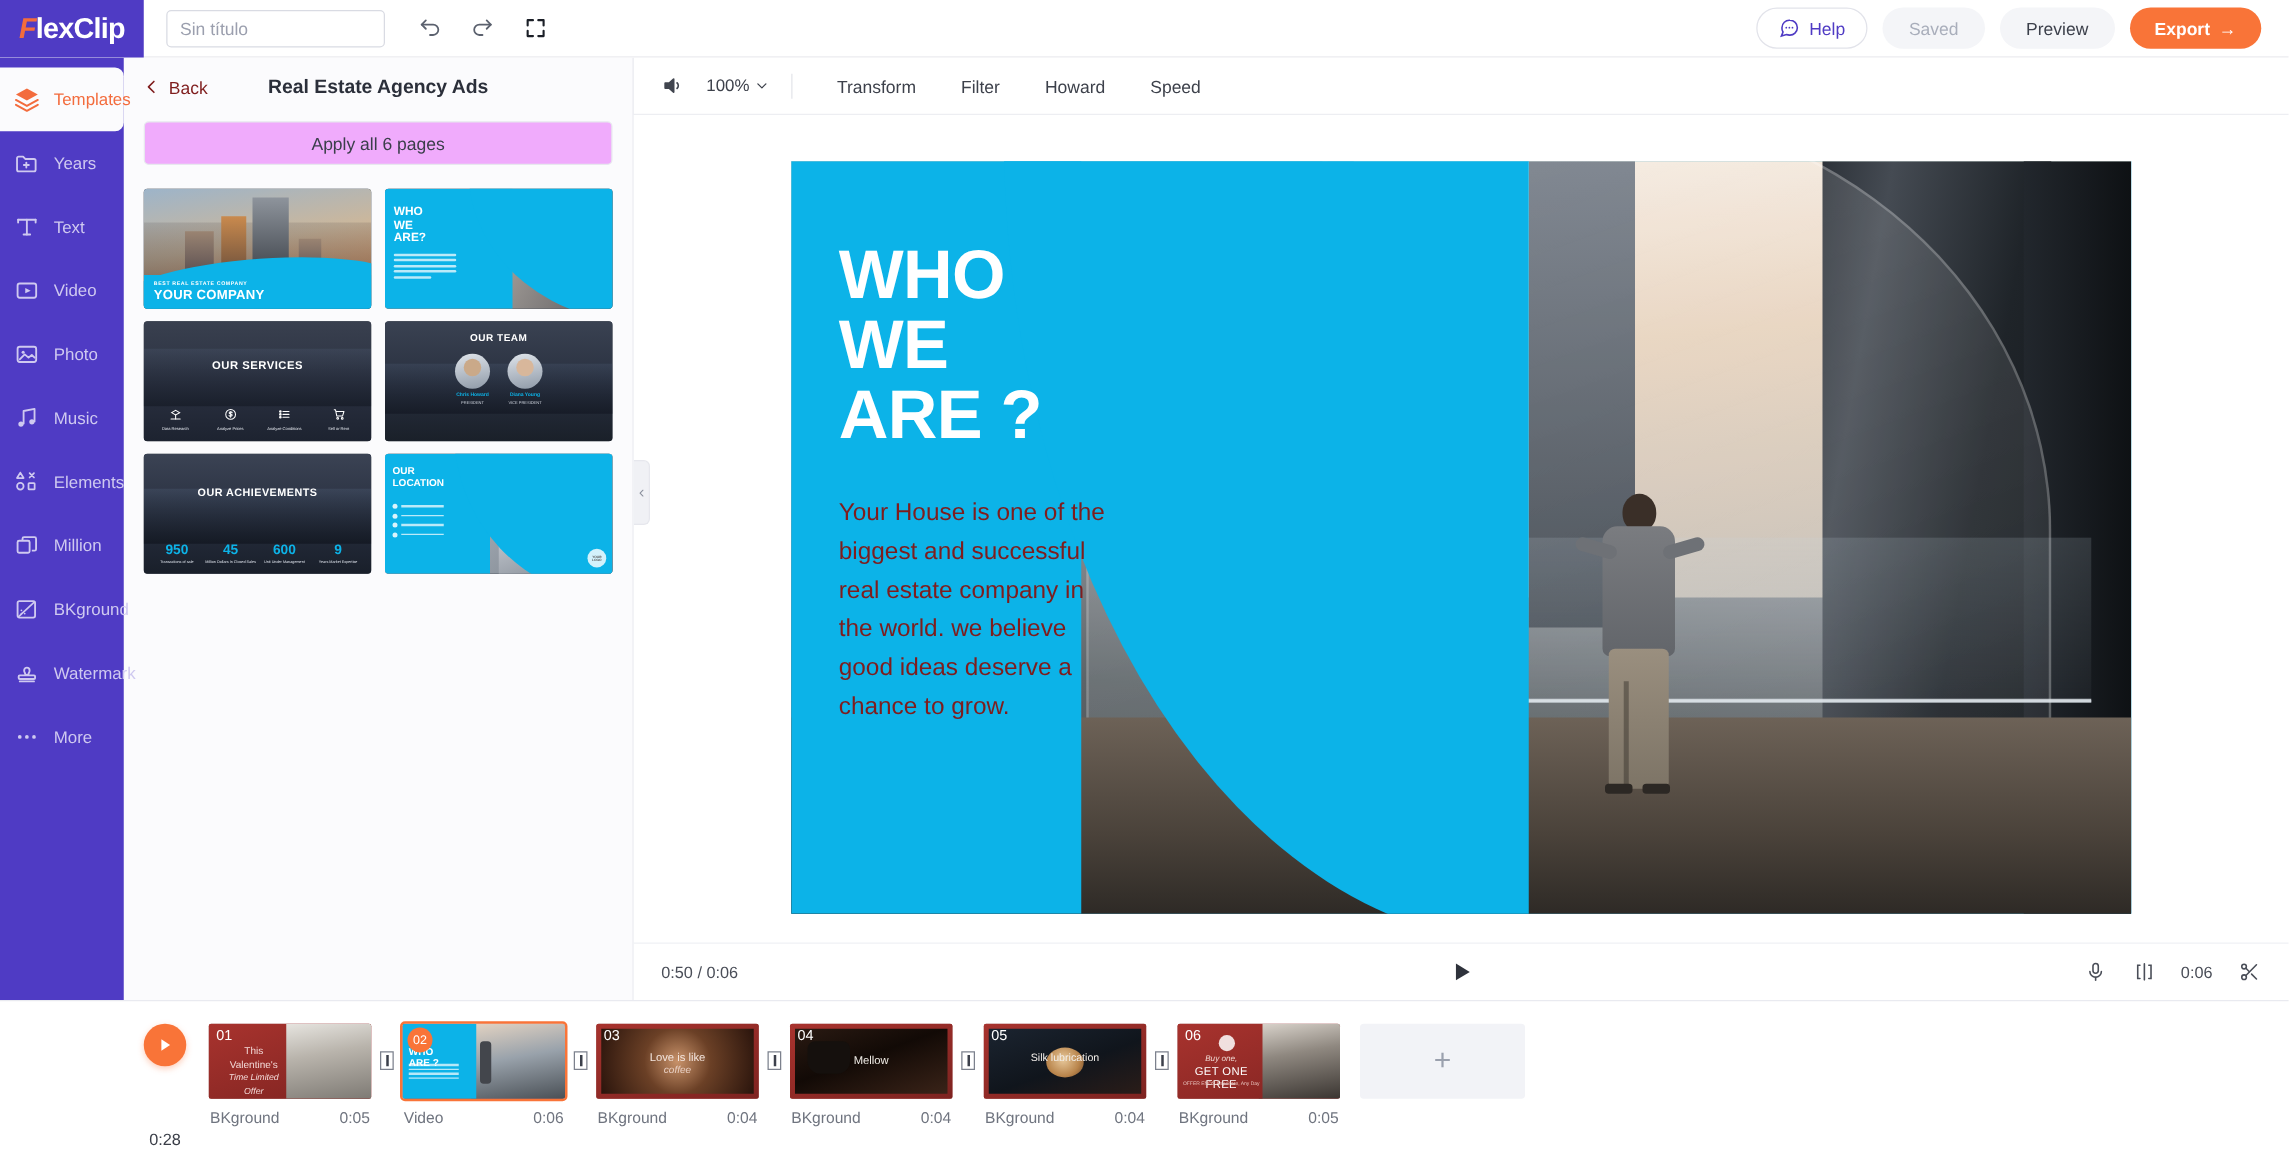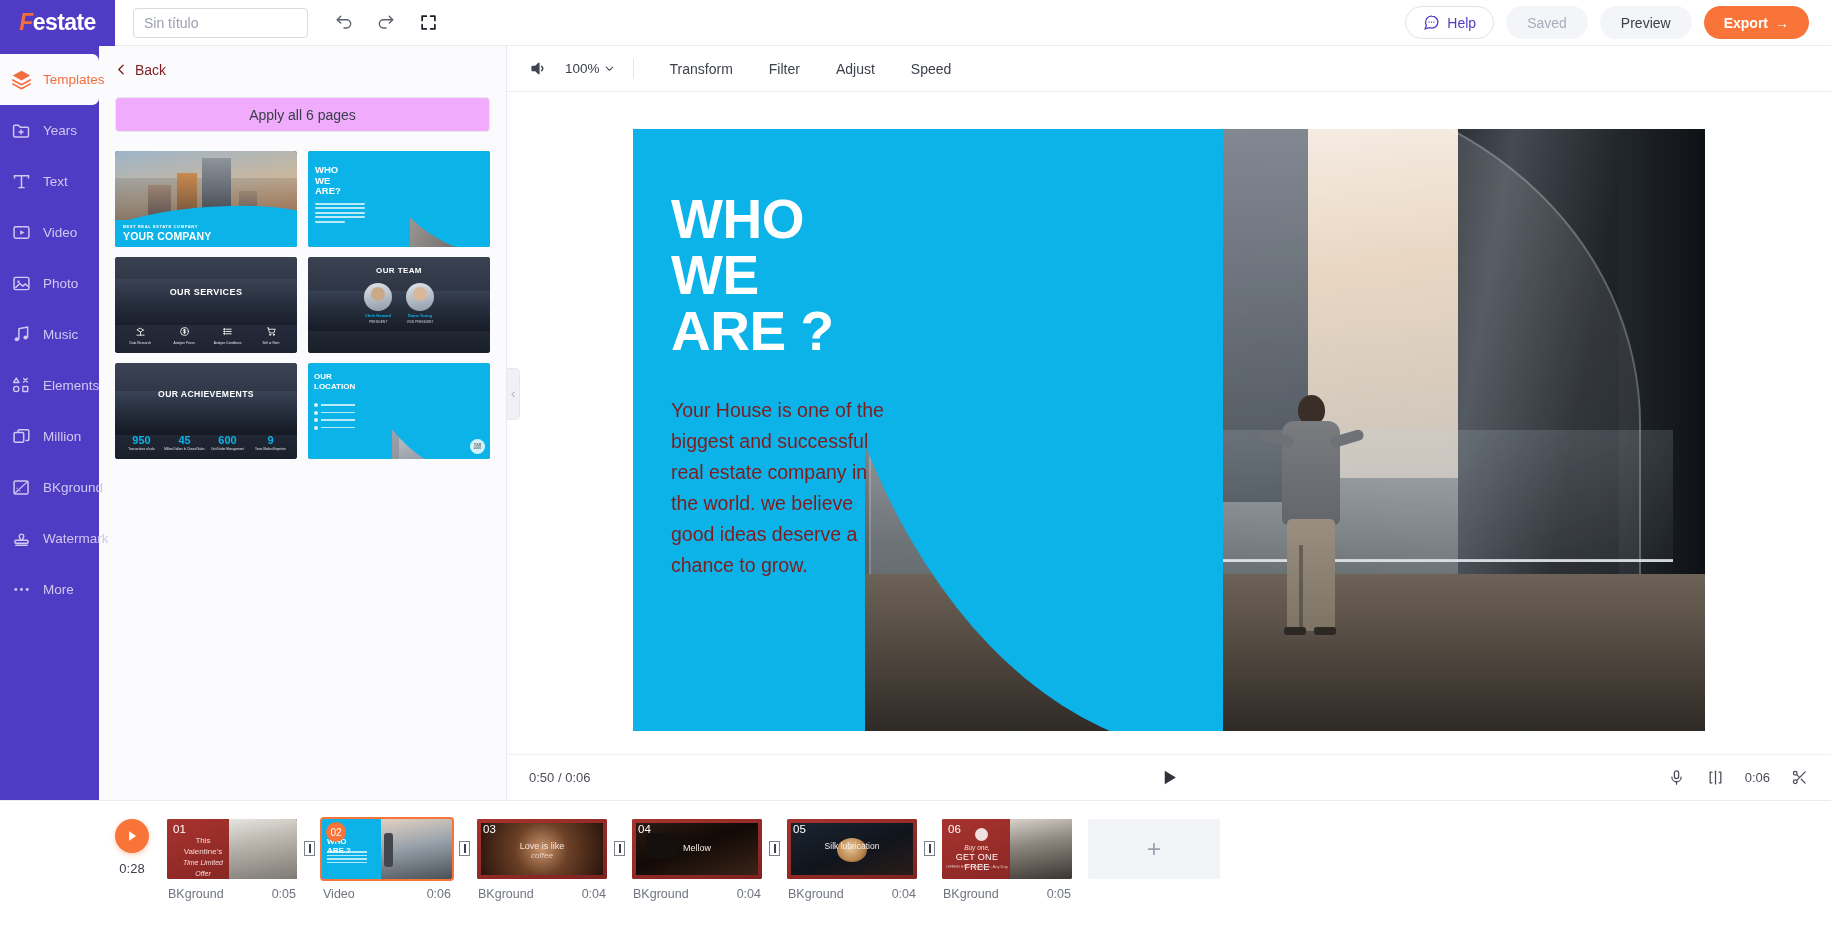--- a/index.html
+++ b/index.html
@@ -245,21 +245,21 @@
 
   
   .timeline {
     height: 134px; flex: 0 0 134px; background: #ffffff; border-top: 1px solid #e9eaf0;
     display: flex; align-items: flex-start; padding: 18px 0 0 0; position: relative; overflow: hidden;
   }
   .tl-railpad { width: 99px; flex: 0 0 99px; }
   .tl-play { display: flex; flex-direction: column; align-items: center; gap: 8px; margin-left: 16px; flex: 0 0 auto; }
   .tl-playbtn { width: 34px; height: 34px; border-radius: 50%; background: #f97438; display:flex;
     align-items:center; justify-content:center; cursor:pointer; box-shadow: 0 2px 5px rgba(249,116,56,.35); }
-  .tl-total { font-size: 13px; color: #3a3e48; }
+  .tl-total { font-size: 13px; color: #3a3e48; margin-top: 43px; }
   .tl-clips { display: flex; align-items: flex-start; margin-left: 18px; }
   .clip-wrap { display: flex; flex-direction: column; width: 130px; }
   .clip {
     position: relative; width: 130px; height: 60px; border-radius: 2px; overflow: hidden;
     background: #8f2f2c; cursor: pointer;
   }
   .clip.selected { outline: 2px solid #f97438; outline-offset: 0; }
   .clip-num {
     position: absolute; left: 6px; top: 4px; font-size: 11.5px; color: #fff; font-weight: 500; z-index: 6;
   }
@@ -316,21 +316,21 @@
 </style>
 </head>
 <body>
 
 <div class="app">
 
   <div class="topbar">
     <div class="logo-box">
       <div class="logo-text">
         <span class="logo-f">F</span>
-          <span>estate</span>
+          <span>lexClip</span>
       </div>
     </div>
     <input class="title-input" value="" placeholder="Sin título" style="">
     <div class="tb-icons">
       <div class="tb-icon">
         <svg width="20" height="20" viewBox="0 0 24 24" fill="none" stroke="currentColor" stroke-width="1.7" stroke-linecap="round" stroke-linejoin="round">
           <path d="M4 8h11a5 5 0 0 1 0 10h-3"></path>
             <polyline points="8 4 4 8 8 12"></polyline>
         </svg>
       </div>
@@ -502,20 +502,21 @@
     <div class="panel">
       <div class="panel-head">
         <div class="panel-back">
           <span>
             <svg width="13" height="13" viewBox="0 0 24 24" fill="none" stroke="currentColor" stroke-width="2.4" stroke-linecap="round" stroke-linejoin="round">
               <polyline points="15 4 7 12 15 20"></polyline>
             </svg>
           </span>
           <span>Back</span>
         </div>
+        <div class="panel-title">Real Estate Agency Ads</div>
       </div>
 
       <div class="apply-btn">Apply all 6 pages</div>
 
       <div class="thumbs">
 
         <div class="thumb">
           <div class="t1-sky"></div>
           <div class="t1-city"></div>
           <div class="t1-b" style="left:18%;width:13%;height:46%;"></div>
@@ -692,21 +693,21 @@
           <span>100%</span>
           <span>
             <svg width="11" height="11" viewBox="0 0 24 24" fill="none" stroke="currentColor" stroke-width="2.2" stroke-linecap="round" stroke-linejoin="round">
               <polyline points="5 9 12 16 19 9"></polyline>
             </svg>
           </span>
         </div>
         <div class="st-div"></div>
         <div class="st-item">Transform</div>
         <div class="st-item">Filter</div>
-        <div class="st-item">Adjust</div>
+        <div class="st-item">Howard</div>
         <div class="st-item">Speed</div>
       </div>
 
       <div class="canvas-wrap">
         <div class="canvas">
           <div class="cv-photo"></div>
           <div class="cv-sky"></div>
           <div class="cv-towerL"></div>
           <div class="cv-towerR"></div>
           <div class="cv-towerR2"></div>

